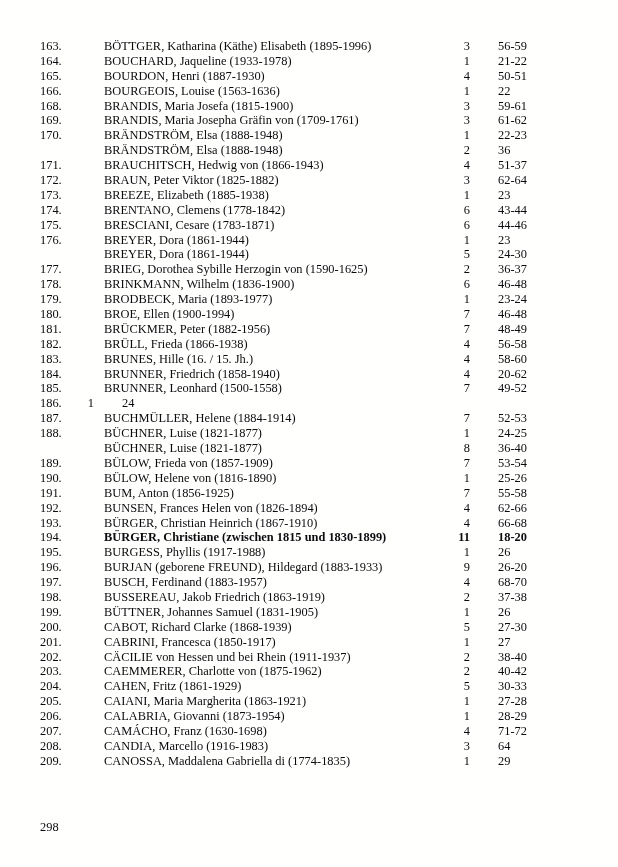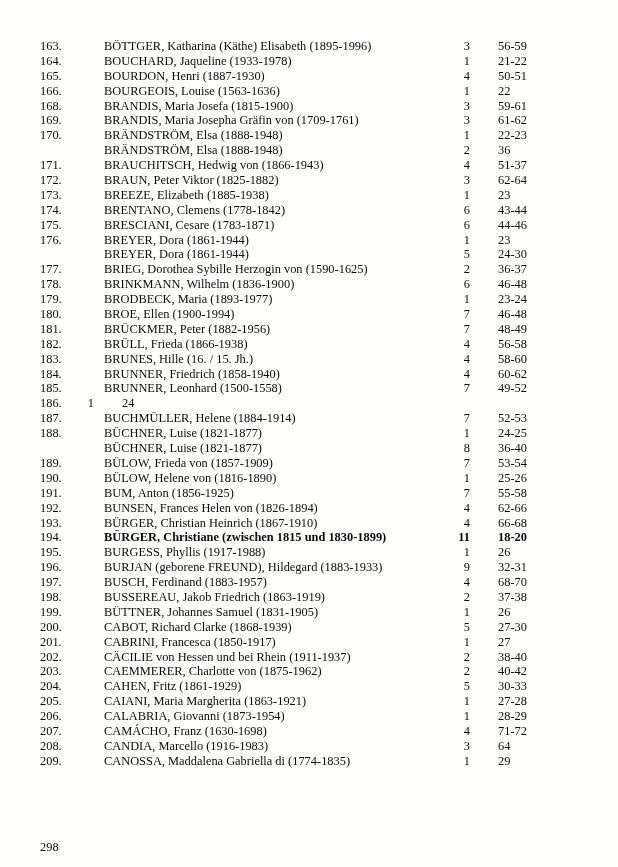--- a/index.html
+++ b/index.html
@@ -48,21 +48,21 @@
     padding-left: 28px;
   }
   .row.bold .col-name,
   .row.bold .col-count,
   .row.bold .col-pages {
     font-weight: bold;
   }
   .page-number {
     position: absolute;
     left: 40px;
-    top: 840px;
+    top: 820px;
     font-size: 12.4px;
     line-height: 15px;
   }
 </style>
 </head>
 <body>
 
 <div class="page">
   <div class="index-list">
       <div class="row">
@@ -194,21 +194,21 @@
       <div class="row">
         <span class="col-num">183.</span>
         <span class="col-name">BRUNES, Hille (16. / 15. Jh.)</span>
         <span class="col-count">4</span>
         <span class="col-pages">58-60</span>
       </div>
       <div class="row">
         <span class="col-num">184.</span>
         <span class="col-name">BRUNNER, Friedrich (1858-1940)</span>
         <span class="col-count">4</span>
-        <span class="col-pages">60-62</span>
+        <span class="col-pages">20-62</span>
       </div>
       <div class="row">
         <span class="col-num">185.</span>
         <span class="col-name">BRUNNER, Leonhard (1500-1558)</span>
         <span class="col-count">7</span>
         <span class="col-pages">49-52</span>
       </div>
       <div class="row">
         <span class="col-num">186.</span>
         <span class="col-count">1</span>
@@ -271,21 +271,21 @@
       <div class="row">
         <span class="col-num">195.</span>
         <span class="col-name">BURGESS, Phyllis (1917-1988)</span>
         <span class="col-count">1</span>
         <span class="col-pages">26</span>
       </div>
       <div class="row">
         <span class="col-num">196.</span>
         <span class="col-name">BURJAN (geborene FREUND), Hildegard (1883-1933)</span>
         <span class="col-count">9</span>
-        <span class="col-pages">32-31</span>
+        <span class="col-pages">26-20</span>
       </div>
       <div class="row">
         <span class="col-num">197.</span>
         <span class="col-name">BUSCH, Ferdinand (1883-1957)</span>
         <span class="col-count">4</span>
         <span class="col-pages">68-70</span>
       </div>
       <div class="row">
         <span class="col-num">198.</span>
         <span class="col-name">BUSSEREAU, Jakob Friedrich (1863-1919)</span>

